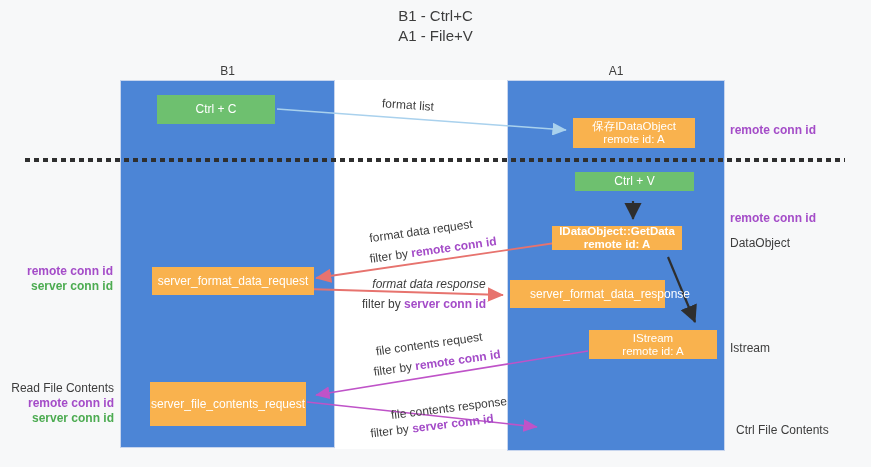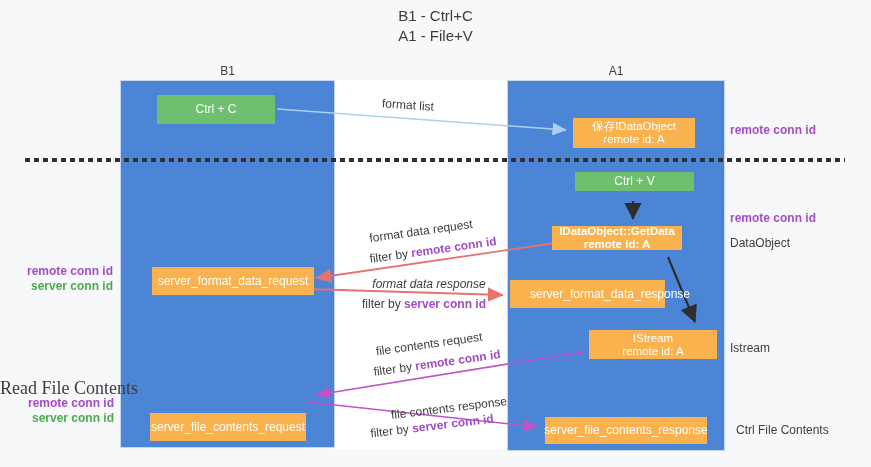--- a/index.html
+++ b/index.html
@@ -114,27 +114,24 @@
 
   <div class="node orange" style="left:510px;top:280px;width:155px;height:28px;padding-left:45px;">
     <div>server_format_data_response</div>
   </div>
 
   <div class="node orange" style="left:589px;top:330px;width:128px;height:29px;">
     <div class="l2">IStream</div>
     <div class="l2">remote id: A</div>
   </div>
 
-  <div class="node orange" style="left:150px;top:382px;width:156px;height:28px;margin-top:31px;">
+  <div class="node orange" style="left:150px;top:382px;width:156px;height:44px;">
     <div>server_file_contents_request</div>
   </div>
 
-  <div class="node orange" style="left:545px;top:417px;width:162px;height:27px;">
-    <div>server_file_contents_response</div>
-  </div>
 
   <div class="edge-label" style="left:408px;top:105px;transform:translate(-50%,-50%) rotate(4deg);">format list</div>
 
   <div class="edge-label" style="left:421px;top:231px;transform:translate(-50%,-50%) rotate(-8deg);">format data request</div>
   <div class="edge-label" style="left:433px;top:250px;transform:translate(-50%,-50%) rotate(-8deg);">
     <span>filter by</span>
     <span class="purple-bold">remote conn id</span>
   </div>
 
   <div class="edge-label" style="left:429px;top:284px;font-style:italic;">format data response</div>
@@ -160,18 +157,18 @@
   <div class="side-label" style="left:730px;top:236px;">DataObject</div>
   <div class="side-label" style="left:730px;top:341px;">Istream</div>
   <div class="side-label" style="left:736px;top:423px;">Ctrl File Contents</div>
 
   <div class="left-align-block" style="left:0;top:264px;width:113px;">
     <div class="purple-bold">remote conn id</div>
     <div class="green-bold">server conn id</div>
   </div>
 
   <div class="left-align-block" style="left:0;top:381px;width:114px;">
-    <div style="color:var(--text-dark,#3d3d3d);font-size:18px;font-family:Liberation Serif, serif;">Read File Contents</div>
+    <div style="color:var(--text-dark,#3d3d3d);font-size:12px;">Read File Contents</div>
     <div class="purple-bold">remote conn id</div>
     <div class="green-bold">server conn id</div>
   </div>
 
 </div>
 
 </body></html>

